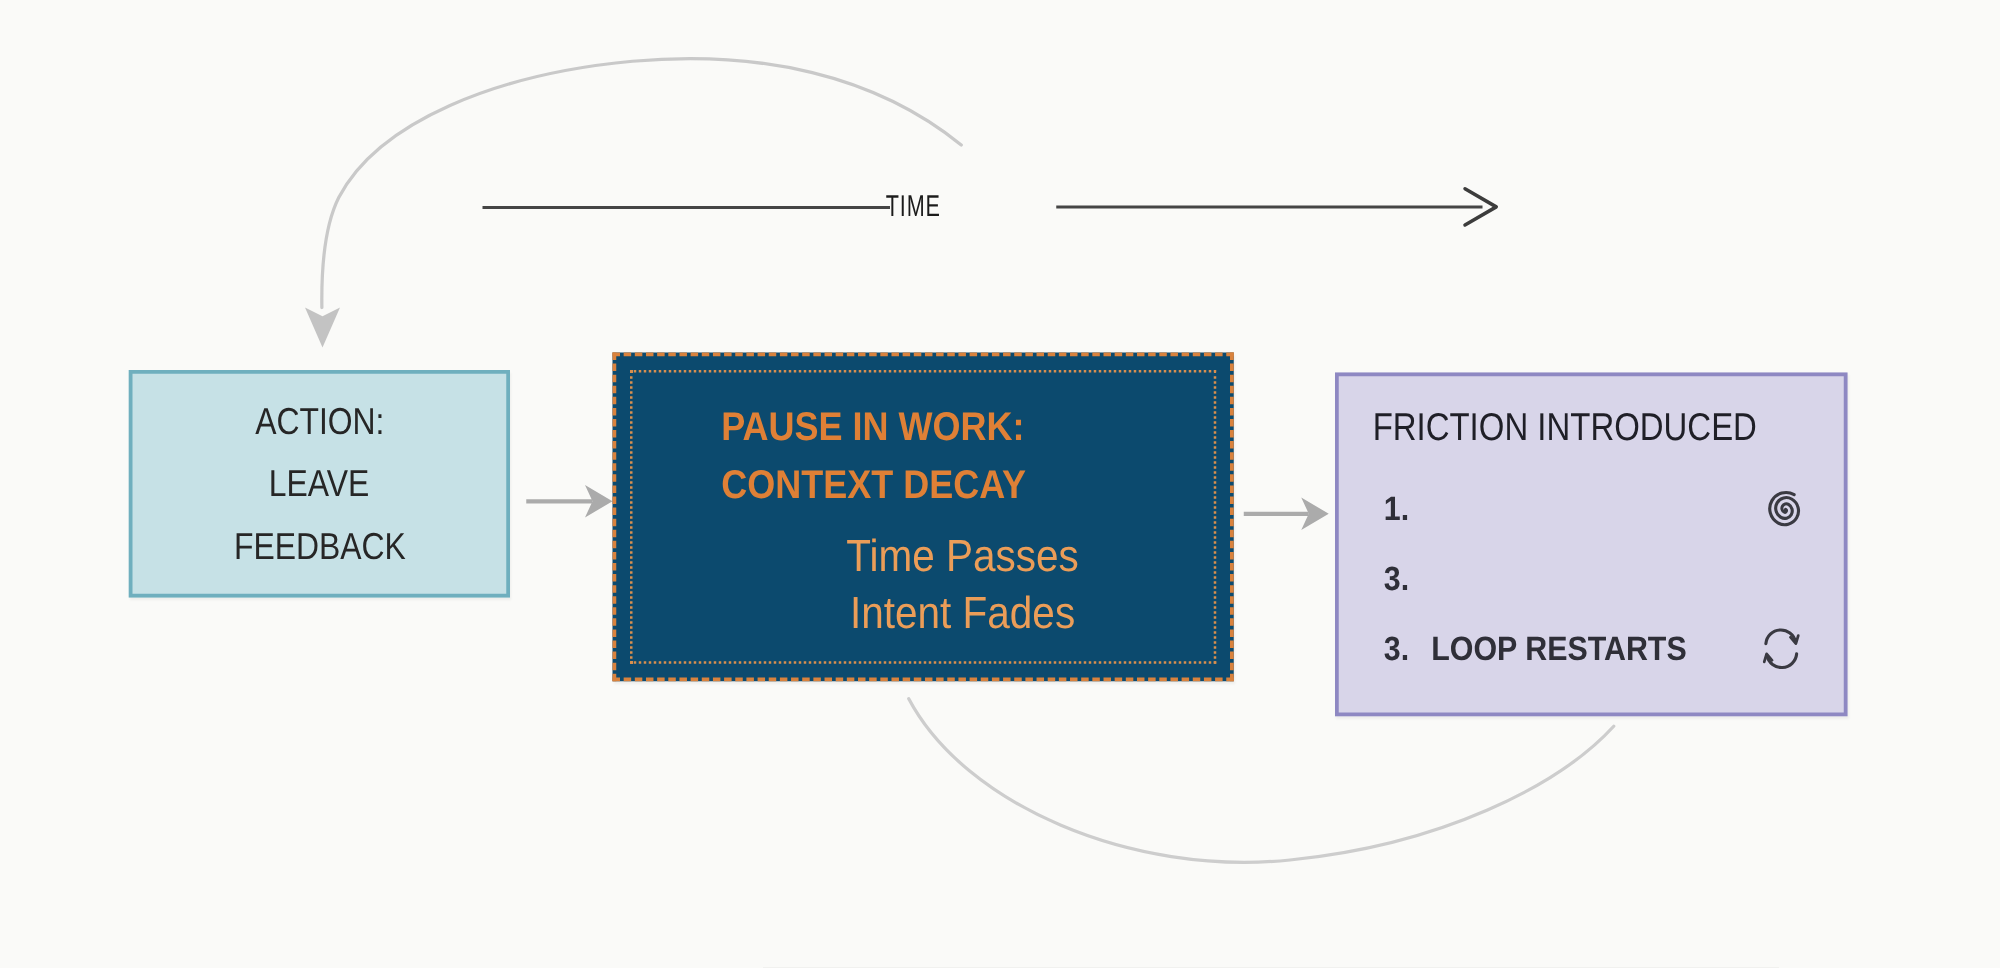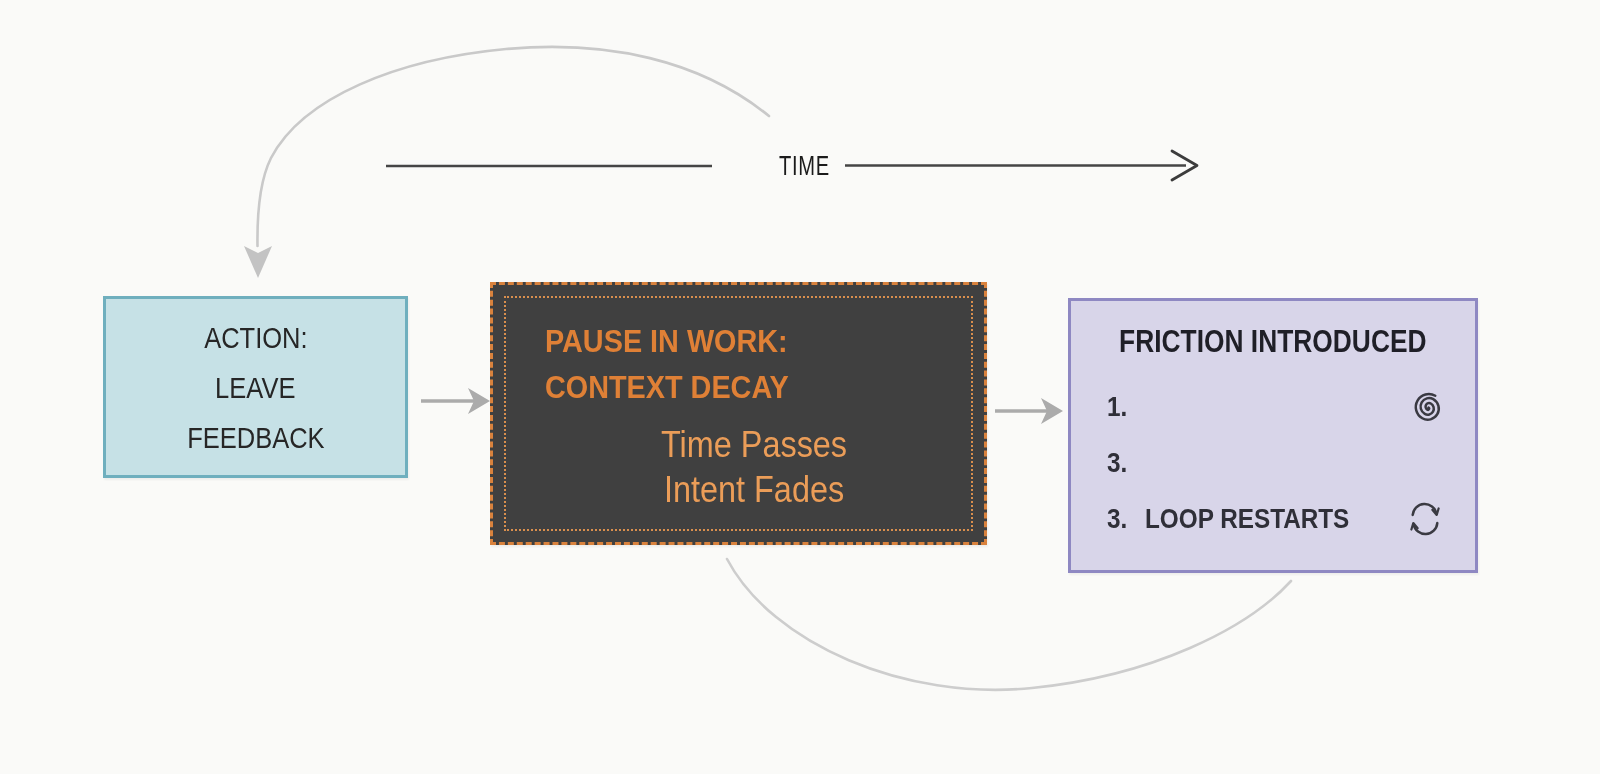--- a/index.html
+++ b/index.html
@@ -10,55 +10,55 @@
   }
   .overlay{position:absolute;left:0;top:0;width:1600px;height:774px;}
 
   
   .cond{display:inline-block;transform:scaleX(.85);transform-origin:center;white-space:nowrap;}
   .cond-l{display:inline-block;transform:scaleX(.9);transform-origin:left center;white-space:nowrap;}
 
   
   .time-label{
     position:absolute;left:700px;top:147px;width:140px;height:38px;
-    line-height:38px;text-align:right;font-size:28px;color:#1b1b1b;
+    line-height:38px;text-align:left;font-size:24px;color:#1b1b1b;
     letter-spacing:1px;
   }
   .time-label .cond{transform:scaleX(.72);}
 
   
   .box{position:absolute;box-sizing:border-box;box-shadow:1px 2px 2px rgba(0,0,0,.05);}
 
   .box-action{
     left:103px;top:296px;width:305px;height:182px;
     background:#c6e1e6;border:3px solid #6fafbe;
     padding-top:14px;
   }
   .t-line{height:50px;line-height:50px;text-align:center;
     font-size:30px;font-weight:normal;color:#262626;}
 
   .box-pause{
     left:490px;top:282px;width:497px;height:263px;
-    background:#404040;border:3px dashed #d9823d;
+    background:#0c4a6e;border:3px dashed #d9823d;padding-left:32px;
   }
   .pause-inner{
     position:absolute;left:11px;top:11px;right:11px;bottom:11px;
     border:2px dotted #d98f4e;pointer-events:none;
   }
   .pause-content{position:relative;padding:33px 0 0 52px;}
   .p-title{height:46px;line-height:46px;font-size:32px;font-weight:bold;color:#df8036;}
   .p-sub{height:45px;line-height:45px;font-size:36px;color:#eb9d58;text-align:center;}
   .p-gap{height:12px;}
 
   .box-friction{
     left:1068px;top:298px;width:410px;height:275px;
     background:#d8d5e9;border:3px solid #8e88c2;
   }
-  .f-title{margin-top:20px;height:42px;line-height:42px;text-align:center;
-    font-size:31px;font-weight:bold;color:#1f1f27;}
+  .f-title{margin-top:20px;height:42px;line-height:42px;text-align:left;
+    font-size:31px;font-weight:normal;color:#1f1f27;}
   .f-list{margin-top:16px;}
   .f-row{display:flex;align-items:center;height:56px;padding:0 24px 0 36px;}
   .f-num{width:38px;font-size:27px;font-weight:bold;color:#2f2f38;}
   .f-lbl{font-size:27px;font-weight:bold;color:#2f2f38;}
   .f-icon{margin-left:auto;flex:0 0 auto;}
 </style>
 </head>
 <body>
 
 <div class="canvas">

